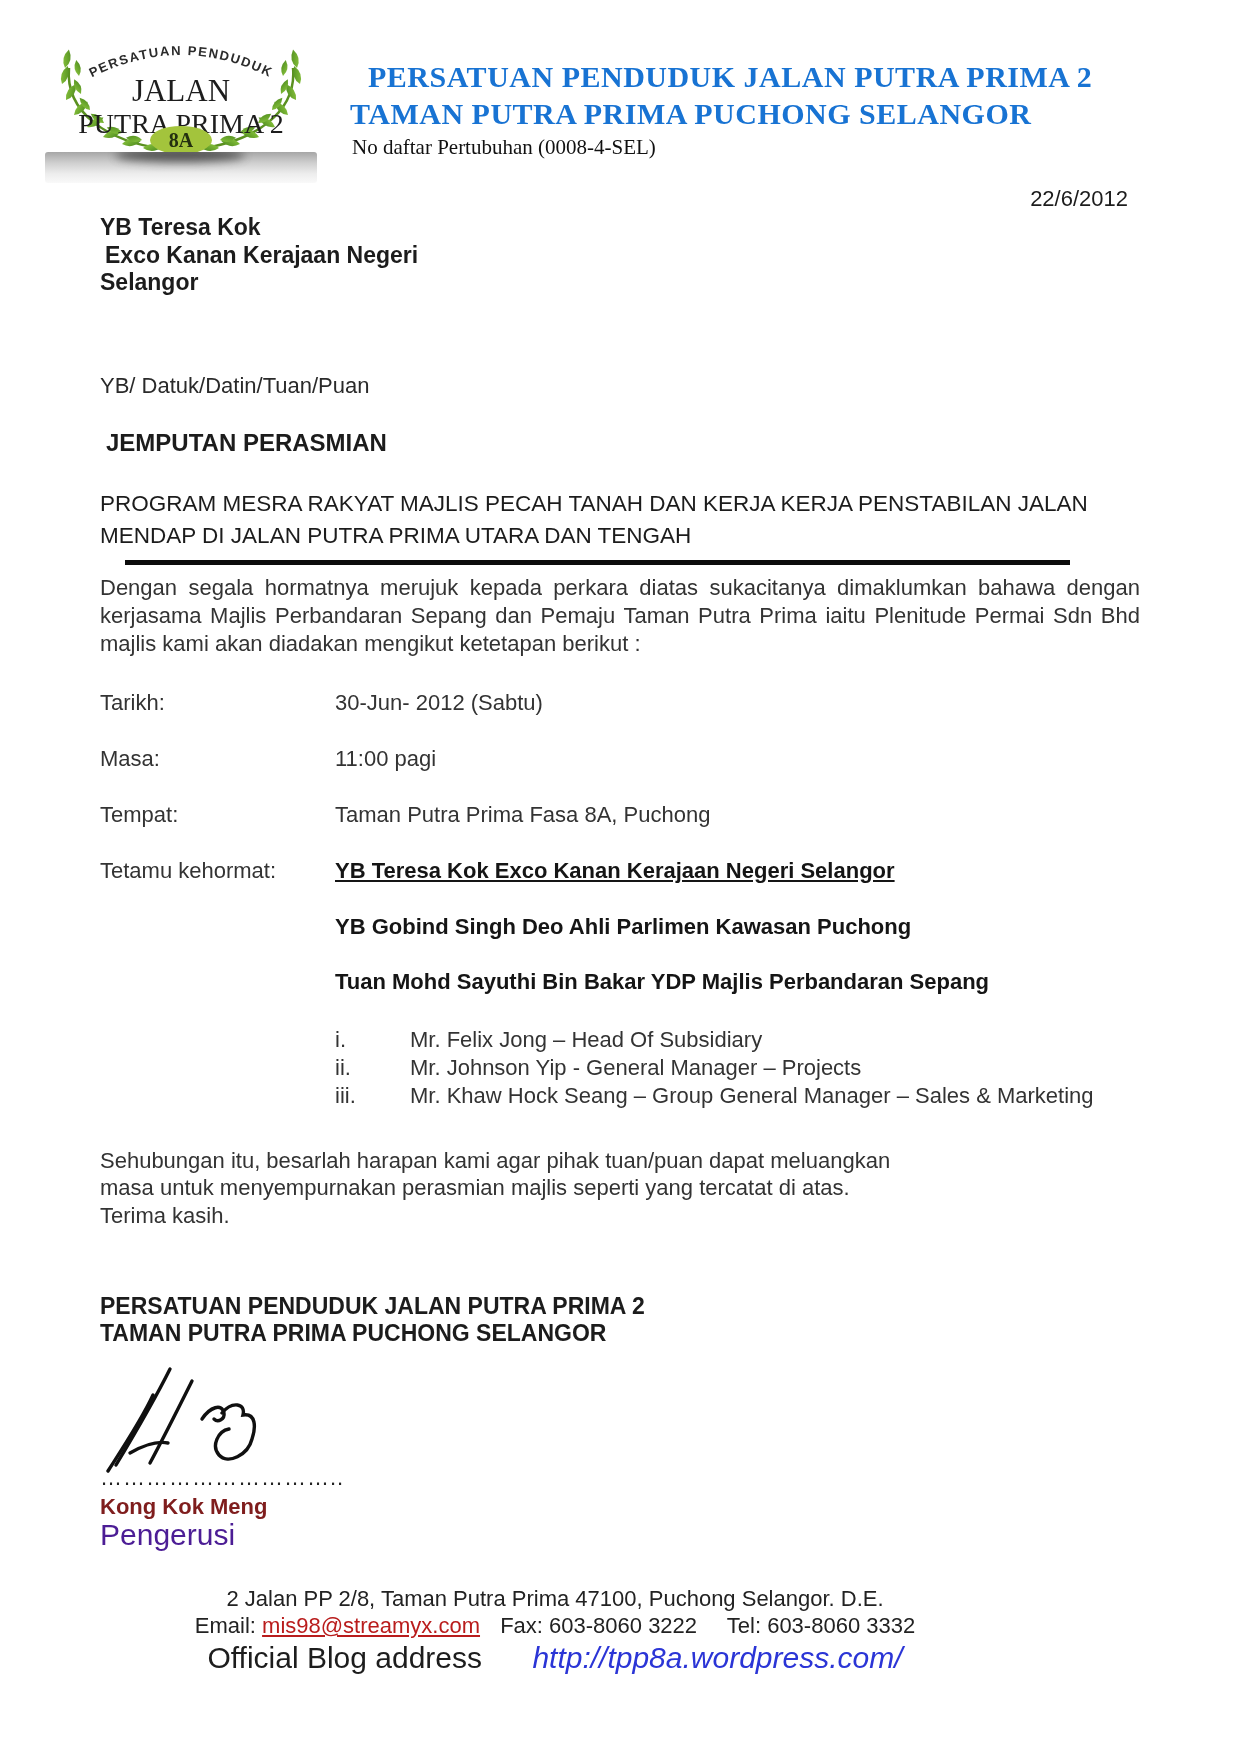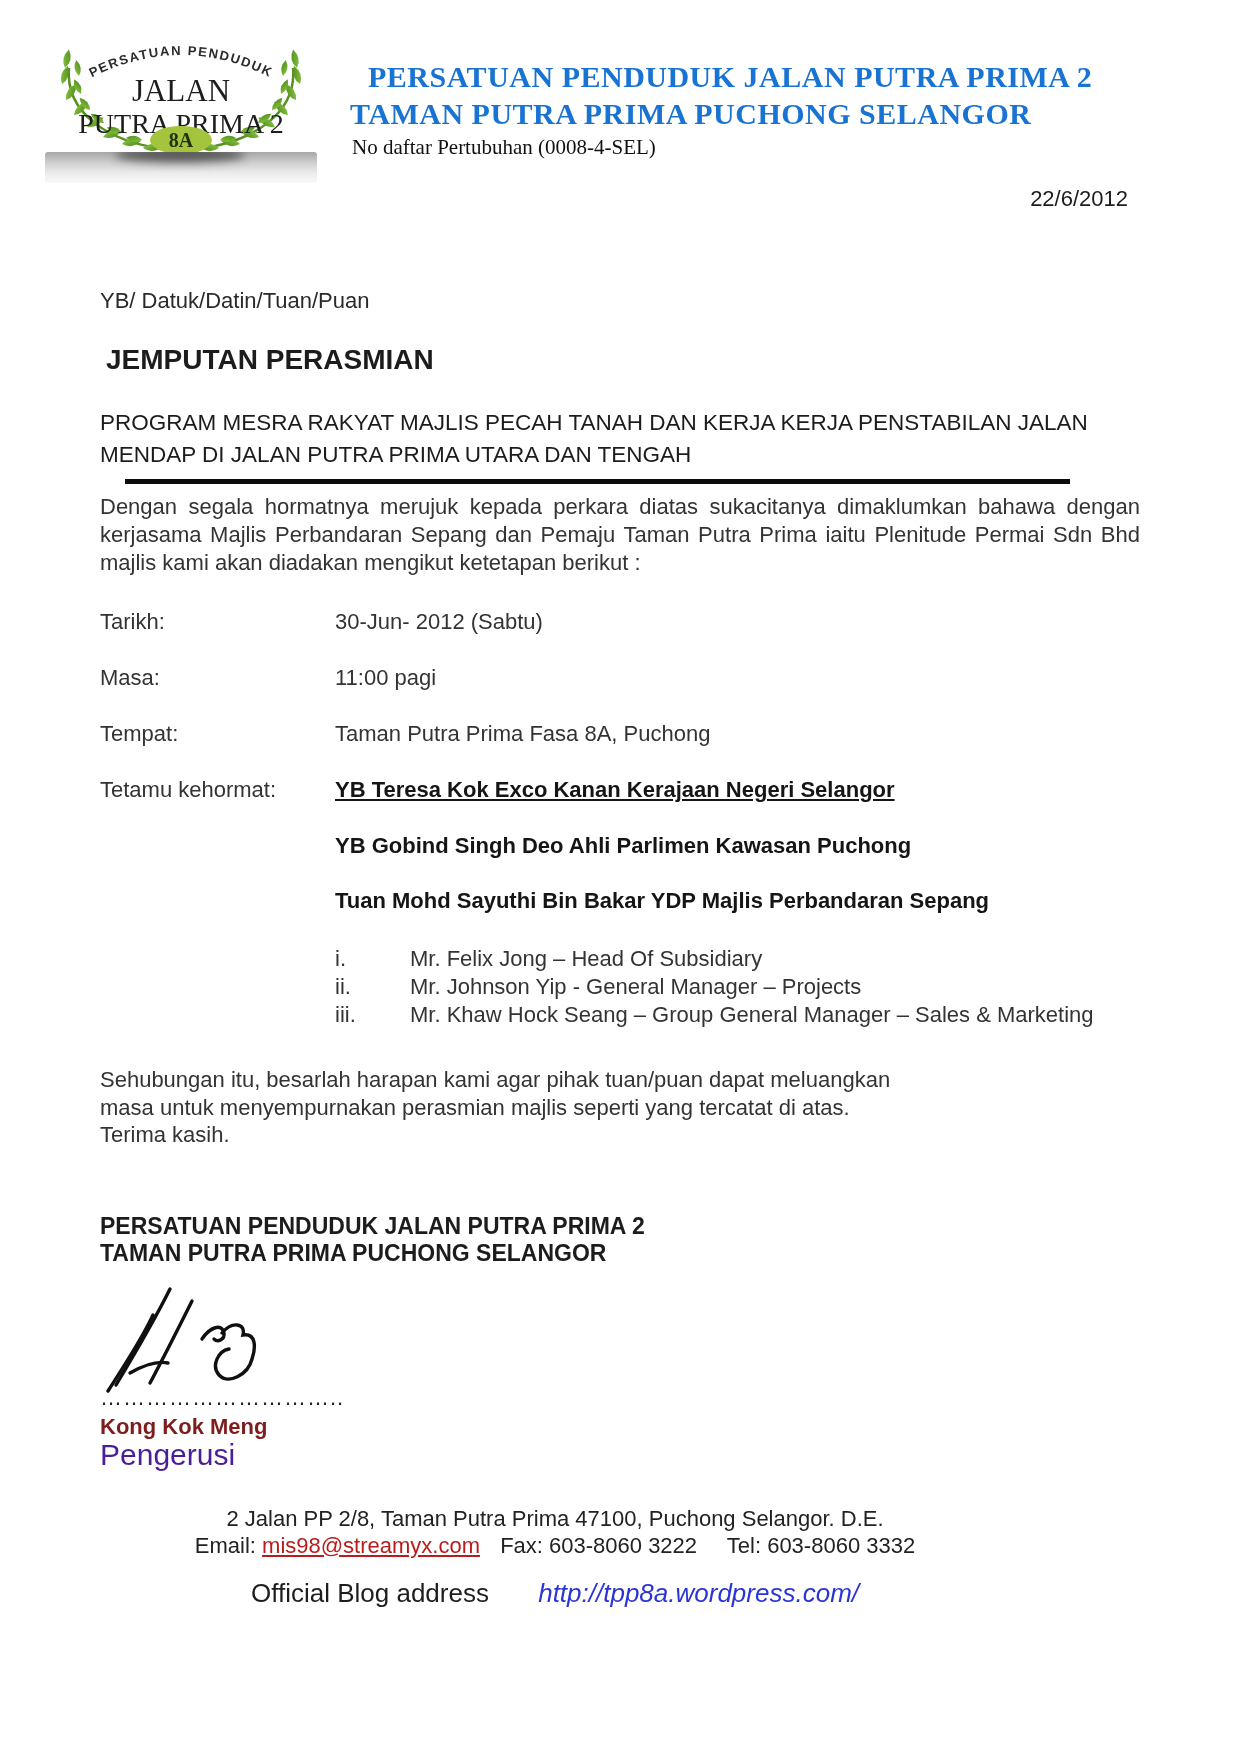--- a/index.html
+++ b/index.html
@@ -24,21 +24,21 @@
   .head-text { position:absolute; left:350px; top:60px; font-family:"Liberation Serif", serif; }
   .head-title1 { font-size:30px; font-weight:bold; color:#1873d3; padding-left:18px; letter-spacing:.5px; }
   .head-title2 { font-size:30px; font-weight:bold; color:#1873d3; margin-top:3px; letter-spacing:.5px; }
   .head-reg    { font-size:21px; color:#111; margin-top:4px; padding-left:2px; }
   
   .content { padding:0 100px; }
   .date-line { text-align:right; padding-right:12px; font-size:22px; }
   .recipient { margin-top:2px; font-weight:bold; font-size:23px; line-height:27.5px; }
   .recipient .indent { padding-left:5px; }
   .salutation { margin-top:76px; font-size:22px; color:#2a2a2a; }
-  .subject { margin-top:30px; font-size:28px; font-weight:bold; padding-left:6px; }
+  .subject { margin-top:30px; font-size:24px; font-weight:bold; padding-left:6px; }
   .program-title { margin-top:31px; font-size:22.5px; font-weight:normal; line-height:32px; }
   .title-rule { height:5px; background:#0c0c0c; margin:8px 70px 0 25px; }
   .intro { margin-top:9px; font-size:22px; line-height:28px; text-align:justify; color:#333; }
   .details { margin-top:31px; }
   .detail-row { display:flex; margin-bottom:28px; font-size:22px; line-height:28px; color:#333; }
   .detail-label { width:235px; flex:none; }
   .detail-row.vip .detail-value { font-weight:bold; color:#151515;text-decoration:underline; }
   .guest-line { margin-left:235px; margin-bottom:27px; font-size:22px; line-height:28px; font-weight:bold; color:#151515; }
   .guest-line.pad { padding-left:8px; }
   .mgmt-list { margin-top:30px; margin-left:235px; }
@@ -49,21 +49,21 @@
   .signature { margin:14px 0 0 6px; display:block; }
   .dots { font-size:22px; letter-spacing:1px; margin-top:-8px; color:#222; }
   .sig-name { font-size:22px; line-height:28px; margin-top:2px; color:#7f1d1d;font-weight:bold; }
   .sig-role { font-size:30px; line-height:28px; color:#4c1d95; }
   
   .page-footer { margin-top:36px; margin-left:95px; width:920px; text-align:center; }
   .footer-line { font-size:22px; line-height:27px; color:#222; }
   .footer-line .gap-s { display:inline-block; width:14px; }
   .footer-line .gap-m { display:inline-block; width:24px; }
   a.email-link { color:#b91c1c; text-decoration:underline; }
-  .footer-blog { font-size:26px; line-height:32px; margin-top:18px; color:#1d1d1d; }
+  .footer-blog { font-size:30px; line-height:32px; margin-top:3px; color:#1d1d1d; }
   .blog-link { color:#2b35d6; font-style:italic; text-decoration:none; margin-left:42px; }
   
   .logo-arc-text { font-family:"Liberation Sans", sans-serif; font-size:13px; font-weight:bold; fill:#2b2b2b; letter-spacing:1.6px; }
   .logo-main-text { font-family:"Liberation Serif", serif; fill:#1d1d1d; }
   .logo-badge-text { font-family:"Liberation Serif", serif; font-weight:bold; fill:#243010; }
 </style>
 </head>
 <body>
 
 <div class="page">
@@ -118,20 +118,25 @@
       <div class="head-title1">PERSATUAN PENDUDUK JALAN PUTRA PRIMA 2</div>
       <div class="head-title2">TAMAN PUTRA PRIMA PUCHONG SELANGOR</div>
       <div class="head-reg">No daftar Pertubuhan (0008-4-SEL)</div>
     </div>
   </div>
 
   <div class="content">
 
     <div class="date-line">22/6/2012</div>
 
+    <div class="recipient">
+      <div>YB Teresa Kok</div>
+      <div class="indent">Exco Kanan Kerajaan Negeri</div>
+      <div>Selangor</div>
+    </div>
 
     <div class="salutation">YB/ Datuk/Datin/Tuan/Puan</div>
 
     <div class="subject">JEMPUTAN PERASMIAN</div>
 
     <div class="program-title">PROGRAM MESRA RAKYAT MAJLIS PECAH TANAH DAN KERJA KERJA PENSTABILAN JALAN MENDAP DI JALAN PUTRA PRIMA UTARA DAN TENGAH</div>
     <div class="title-rule"></div>
 
     <p class="intro">Dengan segala hormatnya merujuk kepada perkara diatas sukacitanya dimaklumkan bahawa dengan kerjasama Majlis Perbandaran Sepang dan Pemaju Taman Putra Prima iaitu Plenitude Permai Sdn Bhd  majlis kami akan diadakan mengikut ketetapan berikut :</p>
 

